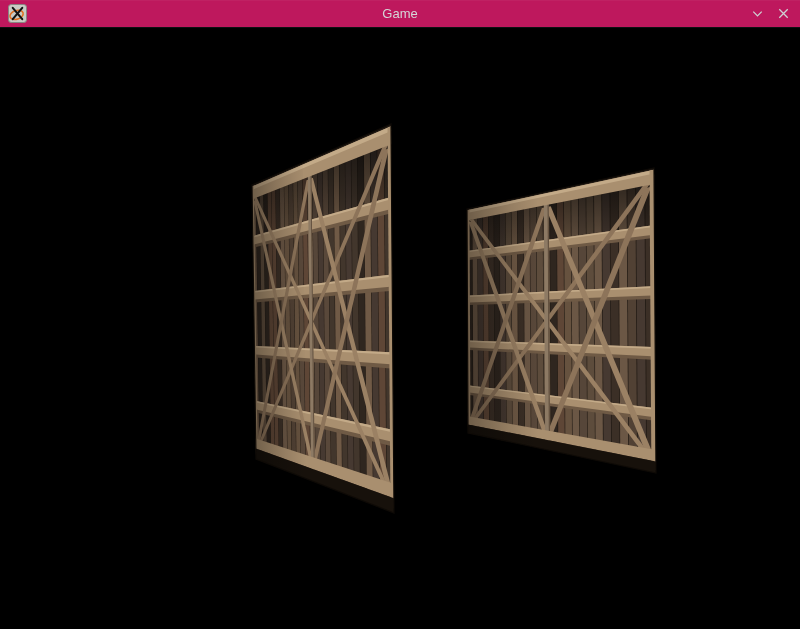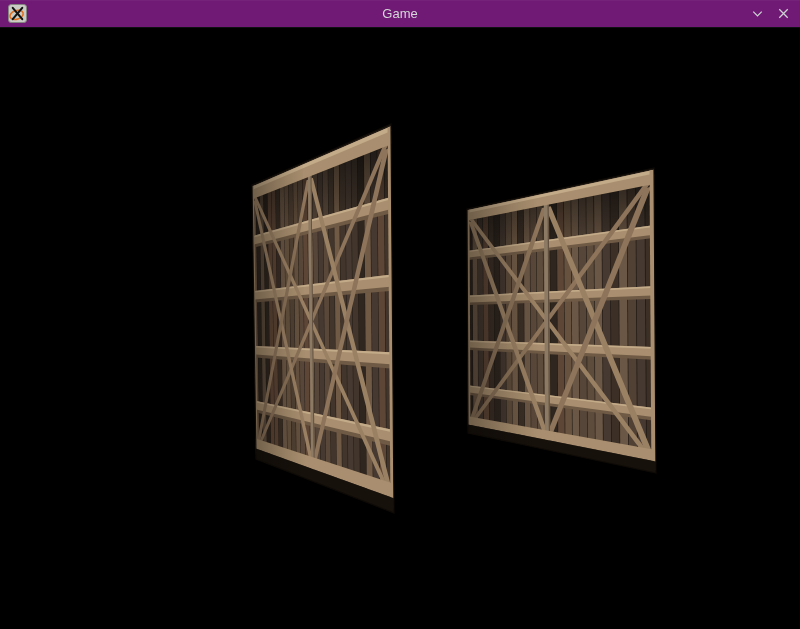--- a/index.html
+++ b/index.html
@@ -1,18 +1,18 @@
 <!DOCTYPE html>
 <html><head>
 <meta charset="utf-8">
 <style>
   html,body{margin:0;padding:0;background:#000;}
   body{width:800px;height:629px;overflow:hidden;font-family:"Liberation Sans",sans-serif;position:relative;}
   .window{width:800px;height:629px;display:flex;flex-direction:column;}
-  .titlebar{position:relative;height:27px;background:#701a75;border-bottom:1px solid #0e1012;
+  .titlebar{position:relative;height:27px;background:#be185d;border-bottom:1px solid #0e1012;
             display:flex;align-items:center;box-shadow:inset 0 1px 0 rgba(255,255,255,0.04);}
   .app-icon{width:20px;height:20px;margin-left:7px;display:flex;align-items:center;justify-content:center;z-index:2;}
   .title{position:absolute;left:0;right:0;text-align:center;color:#d5d7d8;font-size:13px;pointer-events:none;}
   .controls{margin-left:auto;display:flex;align-items:center;gap:4px;padding-right:6px;z-index:2;}
   .ctl{width:22px;height:22px;background:transparent;border:none;padding:0;display:flex;
        align-items:center;justify-content:center;cursor:default;}
   .viewport{position:relative;width:800px;height:601px;background:#000;}
   svg{display:block;}
 </style>
 </head>

